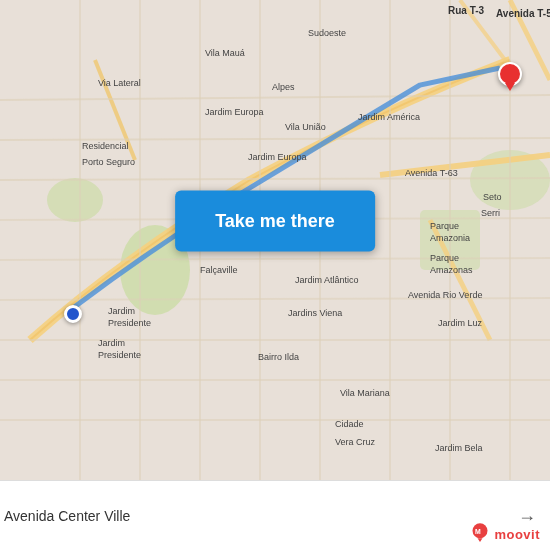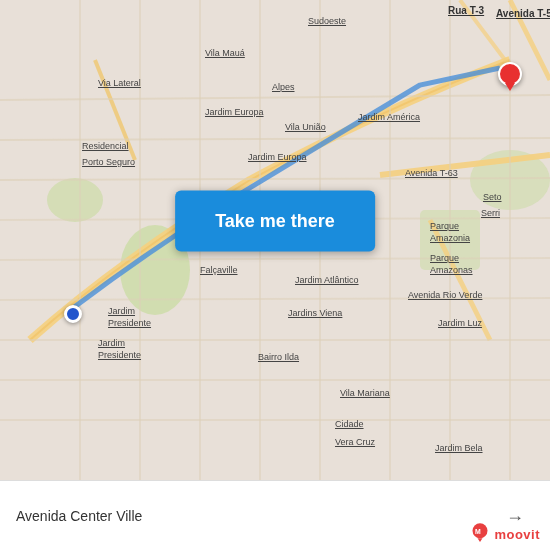--- a/index.html
+++ b/index.html
@@ -82,21 +82,21 @@
       border-top: 8px solid #e83030;
     }
 
     
     #bottom-bar {
       width: 550px;
       height: 70px;
       background: white;
       display: flex;
       align-items: center;
-      padding: 0 16px;
+      padding: 0 4px;
       border-top: 1px solid #ddd;
       position: relative;
     }
 
     #route-from {
       font-size: 14px;
       color: #333;
       font-weight: 500;
       flex: 1;
     }
@@ -144,21 +144,20 @@
       color: #555;
     }
 
     
     .map-label {
       position: absolute;
       font-size: 9px;
       color: #444;
       white-space: nowrap;
       pointer-events: none;
-      text-decoration: underline;
     }
   </style>
 </head>
 <body>
 
 <div id="map-container">
   
   <svg id="map-svg" viewBox="0 0 550 480" xmlns="http://www.w3.org/2000/svg">
 
     <rect width="550" height="480" fill="#e8e0d8"></rect>
@@ -198,21 +197,21 @@
 
     <line x1="510" y1="0" x2="550" y2="80" stroke="#f5d080" stroke-width="5" opacity="0.8"></line>
 
     <line x1="460" y1="0" x2="520" y2="80" stroke="#f5d080" stroke-width="4" opacity="0.7"></line>
 
     <path d="M 73 308 Q 150 250 230 200 Q 320 145 420 85 L 500 68" stroke="#4a90d9" stroke-width="5" fill="none" opacity="0.8" stroke-dasharray="none"></path>
   </svg>
 
   
   <div class="map-label" style="left:205px;top:48px">Vila Mauá</div>
-  <div class="map-label" style="left:308px;top:16px">Sudoeste</div>
+  <div class="map-label" style="left:308px;top:28px">Sudoeste</div>
   <div class="map-label" style="left:272px;top:82px">Alpes</div>
   <div class="map-label" style="left:98px;top:78px">Via Lateral</div>
   <div class="map-label" style="left:205px;top:107px">Jardim Europa</div>
   <div class="map-label" style="left:285px;top:122px">Vila União</div>
   <div class="map-label" style="left:358px;top:112px">Jardim América</div>
   <div class="map-label" style="left:248px;top:152px">Jardim Europa</div>
   <div class="map-label" style="left:405px;top:168px">Avenida T-63</div>
   <div class="map-label" style="left:82px;top:138px;line-height:16px">Residencial<br>Porto Seguro</div>
   <div class="map-label" style="left:430px;top:220px;line-height:12px">Parque<br>Amazonia</div>
   <div class="map-label" style="left:430px;top:252px;line-height:12px">Parque<br>Amazonas</div>

